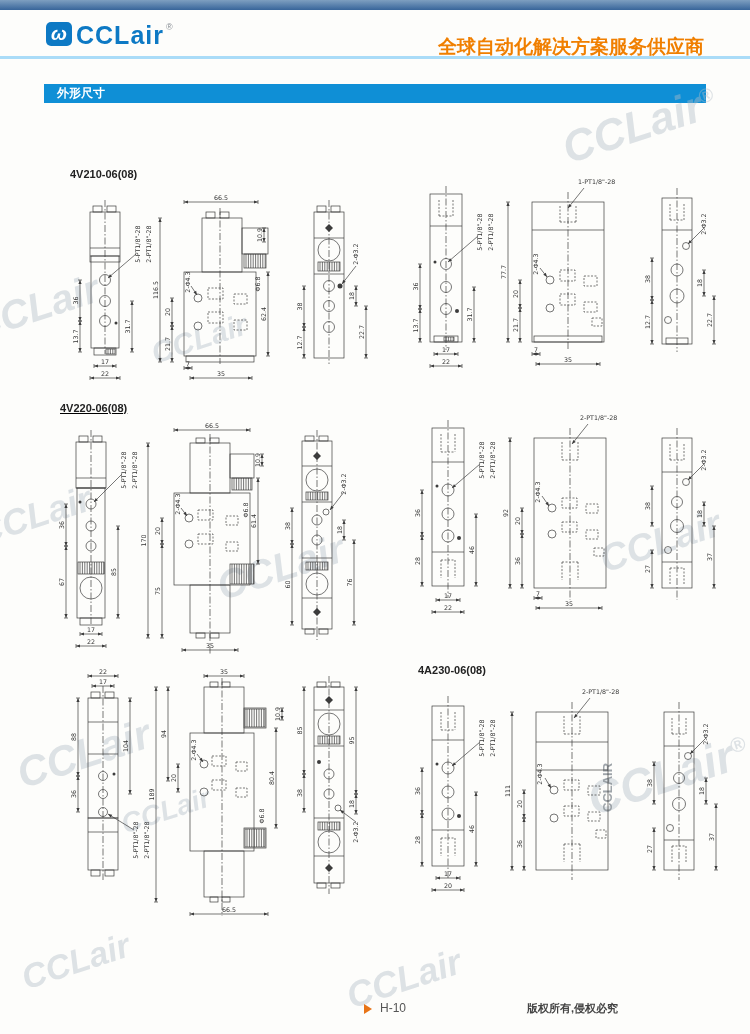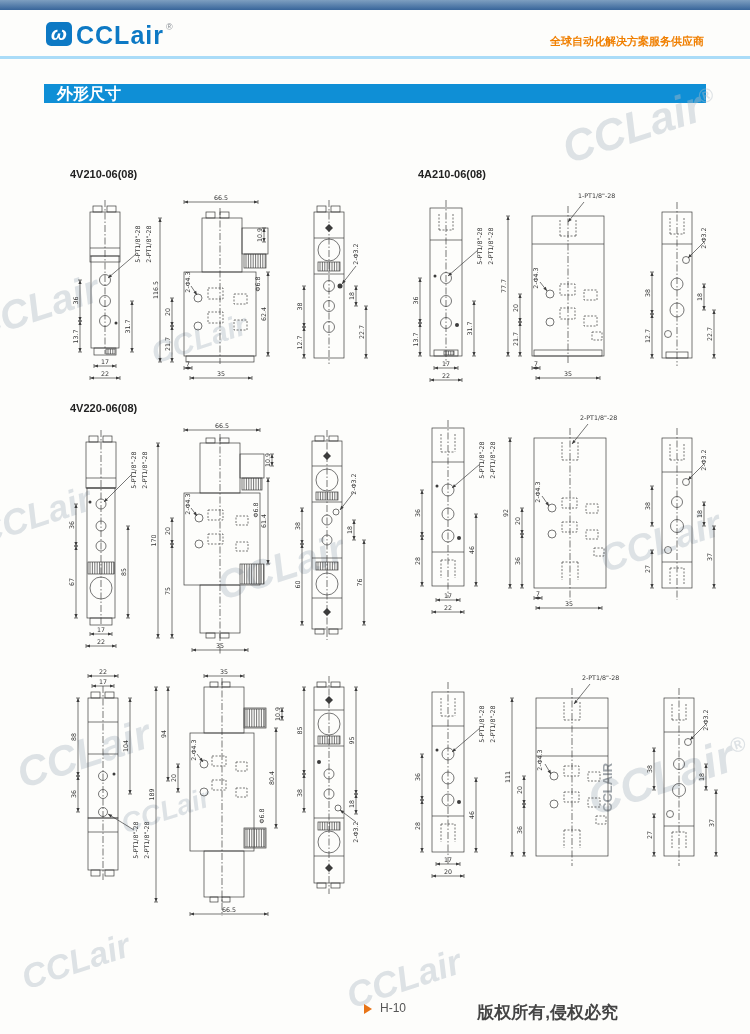--- a/index.html
+++ b/index.html
@@ -5,37 +5,37 @@
   html,body{margin:0;padding:0;}
   body{width:750px;height:1034px;position:relative;background:#fdfdfb;overflow:hidden;
        font-family:"Liberation Sans","DejaVu Sans",sans-serif;}
   .topbar{position:absolute;left:0;top:0;width:750px;height:10px;
           background:linear-gradient(180deg,#7e9fc0,#38659a);}
   .logo{position:absolute;left:46px;top:22px;display:flex;align-items:flex-end;}
   .logo-mark{display:inline-block;width:26px;height:24px;background:#0d79c4;border-radius:5px;
              color:#fff;font-weight:bold;font-style:italic;font-size:19px;text-align:center;line-height:23px;}
   .brand{color:#0d79c4;font-weight:bold;font-size:25px;letter-spacing:1px;margin-left:4px;line-height:22px;}
   .reg{color:#8a9096;font-size:9px;margin-left:2px;position:relative;top:-14px;}
-  .tagline{position:absolute;right:46px;top:34px;color:#f07f00;font-weight:bold;font-size:11px;}
+  .tagline{position:absolute;right:46px;top:34px;color:#f07f00;font-weight:bold;font-size:19px;}
   .rule{position:absolute;left:0;top:56px;width:750px;height:3px;background:#aadcf8;}
   .section-bar{position:absolute;left:44px;top:84px;width:662px;height:19px;background:#0f8fd6;
-               color:#fff;font-weight:bold;font-size:16px;line-height:19px;padding-left:13px;box-sizing:border-box;}
+               color:#fff;font-weight:bold;font-size:12px;line-height:19px;padding-left:13px;box-sizing:border-box;}
   .group{position:absolute;width:345px;}
   .group h3{margin:0 0 2px 18px;font-size:11px;font-weight:bold;color:#222;}
   svg{display:block;}
   .wm{position:absolute;color:#b3bdc7;font-weight:bold;font-style:italic;
       transform:rotate(-18deg);opacity:.42;pointer-events:none;white-space:nowrap;}
   .wm .reg2{font-size:.45em;vertical-align:super;}
   .wm-vert{position:absolute;color:#8f969c;font-weight:bold;font-size:13px;opacity:.85;
            transform:rotate(-90deg);transform-origin:left top;pointer-events:none;}
   .footer{position:absolute;left:8px;top:1000px;width:648px;height:22px;font-size:12px;color:#555;}
   .footer-arrow{position:absolute;left:356px;top:4px;width:0;height:0;
                 border-left:8px solid #e87417;border-top:5px solid transparent;border-bottom:5px solid transparent;}
   .footer-page{position:absolute;left:372px;top:1px;}
-  .footer-copy{position:absolute;right:38px;top:1px;color:#444;font-weight:bold;font-size:17px;}
+  .footer-copy{position:absolute;right:38px;top:1px;color:#444;font-weight:bold;font-size:11px;}
 </style>
 </head>
 <body>
 
 <div class="topbar"></div>
 
 <div class="logo">
   <span class="logo-mark">ω</span>
   <span class="brand">CCLair</span>
   <span class="reg">®</span>
@@ -239,21 +239,20 @@
         <line x1="312" y1="124" x2="316" y2="124" stroke="#3c3c3c" stroke-width="0.7" stroke-dasharray="none"></line>
         <line x1="312" y1="176" x2="316" y2="176" stroke="#3c3c3c" stroke-width="0.7" stroke-dasharray="none"></line>
         <text x="0" y="0" fill="#333" font-size="6.3" text-anchor="middle" transform="translate(311.8,150) rotate(-90)" style="font-family: &quot;DejaVu Sans&quot;, sans-serif;">22.7</text>
         <text x="0" y="0" fill="#333" font-size="6.3" text-anchor="middle" transform="translate(306,72) rotate(-90)" style="font-family: &quot;DejaVu Sans&quot;, sans-serif;">2-Φ3.2</text>
         <line x1="290" y1="102" x2="304" y2="84" stroke="#3c3c3c" stroke-width="0.7" stroke-dasharray="none"></line>
         <polygon points="290,102 291.19279890625756,97.86028614887083 293.71872600186185,99.82489611211857" fill="#3c3c3c"></polygon>
       </g>
     </svg>
 </div>
 <div class="group" style="left:400px;top:168px;">
-  <h3>4A210-06(08)</h3>
   <svg id="svg-a210" width="345" height="215">
       <g>
         <rect x="30" y="26" width="32" height="148" fill="none" stroke="#3c3c3c" stroke-width="0.7"></rect>
         <line x1="46" y1="18" x2="46" y2="182" stroke="#3c3c3c" stroke-width="0.7" stroke-dasharray="7,2,1.5,2"></line>
         <line x1="39" y1="32" x2="39" y2="48" stroke="#3c3c3c" stroke-width="0.7" stroke-dasharray="2,1.5"></line>
         <line x1="53" y1="32" x2="53" y2="48" stroke="#3c3c3c" stroke-width="0.7" stroke-dasharray="2,1.5"></line>
         <line x1="39" y1="48" x2="53" y2="48" stroke="#3c3c3c" stroke-width="0.7" stroke-dasharray="2,1.5"></line>
         <line x1="30" y1="58" x2="62" y2="58" stroke="#3c3c3c" stroke-width="0.7" stroke-dasharray="none"></line>
         <circle cx="35" cy="94" r="1.5" fill="#3c3c3c"></circle>
         <circle cx="46" cy="96" r="5.5" fill="none" stroke="#3c3c3c" stroke-width="0.7"></circle>
@@ -388,21 +387,21 @@
         <text x="0" y="0" fill="#333" font-size="6.3" text-anchor="middle" transform="translate(301.8,115) rotate(-90)" style="font-family: &quot;DejaVu Sans&quot;, sans-serif;">18</text>
         <line x1="314" y1="128" x2="314" y2="176" stroke="#3c3c3c" stroke-width="0.7" stroke-dasharray="none"></line>
         <polygon points="314,128 315.6,132 312.4,132" fill="#3c3c3c"></polygon>
         <polygon points="314,176 312.4,172 315.6,172" fill="#3c3c3c"></polygon>
         <line x1="312" y1="128" x2="316" y2="128" stroke="#3c3c3c" stroke-width="0.7" stroke-dasharray="none"></line>
         <line x1="312" y1="176" x2="316" y2="176" stroke="#3c3c3c" stroke-width="0.7" stroke-dasharray="none"></line>
         <text x="0" y="0" fill="#333" font-size="6.3" text-anchor="middle" transform="translate(311.8,152) rotate(-90)" style="font-family: &quot;DejaVu Sans&quot;, sans-serif;">22.7</text>
       </g>
     </svg>
 </div>
-<div class="group" style="left:52px;top:402px;">
+<div class="group" style="left:42px;top:402px;text-decoration:underline;">
   <h3>4V220-06(08)</h3>
   <svg id="svg-v220" width="345" height="245">
       <g>
         <rect x="37" y="20" width="9" height="6" fill="none" stroke="#3c3c3c" stroke-width="0.7"></rect>
         <rect x="51" y="20" width="9" height="6" fill="none" stroke="#3c3c3c" stroke-width="0.7"></rect>
         <rect x="34" y="26" width="30" height="46" fill="none" stroke="#3c3c3c" stroke-width="0.7"></rect>
         <line x1="34" y1="62" x2="64" y2="62" stroke="#3c3c3c" stroke-width="0.7" stroke-dasharray="none"></line>
         <line x1="34" y1="72" x2="64" y2="72" stroke="#3c3c3c" stroke-width="0.7" stroke-dasharray="none"></line>
         <rect x="35" y="72" width="28" height="130" fill="none" stroke="#3c3c3c" stroke-width="0.7"></rect>
         <line x1="49" y1="14" x2="49" y2="208" stroke="#3c3c3c" stroke-width="0.7" stroke-dasharray="7,2,1.5,2"></line>
@@ -958,20 +957,21 @@
         <line x1="302" y1="130" x2="306" y2="130" stroke="#3c3c3c" stroke-width="0.7" stroke-dasharray="none"></line>
         <line x1="302" y1="150" x2="306" y2="150" stroke="#3c3c3c" stroke-width="0.7" stroke-dasharray="none"></line>
         <text x="0" y="0" fill="#333" font-size="6.3" text-anchor="middle" transform="translate(301.8,140) rotate(-90)" style="font-family: &quot;DejaVu Sans&quot;, sans-serif;">18</text>
         <text x="0" y="0" fill="#333" font-size="6.3" text-anchor="middle" transform="translate(306,168) rotate(-90)" style="font-family: &quot;DejaVu Sans&quot;, sans-serif;">2-Φ3.2</text>
         <line x1="288" y1="146" x2="304" y2="158" stroke="#3c3c3c" stroke-width="0.7" stroke-dasharray="none"></line>
         <polygon points="288,146 292.15999999999997,147.12 290.24,149.68" fill="#3c3c3c"></polygon>
       </g>
     </svg>
 </div>
 <div class="group" style="left:400px;top:664px;">
+  <h3>4A230-06(08)</h3>
   <svg id="svg-a230" width="345" height="262">
       <g>
         <rect x="32" y="28" width="32" height="160" fill="none" stroke="#3c3c3c" stroke-width="0.7"></rect>
         <line x1="48" y1="18" x2="48" y2="200" stroke="#3c3c3c" stroke-width="0.7" stroke-dasharray="7,2,1.5,2"></line>
         <line x1="41" y1="34" x2="41" y2="52" stroke="#3c3c3c" stroke-width="0.7" stroke-dasharray="2,1.5"></line>
         <line x1="55" y1="34" x2="55" y2="52" stroke="#3c3c3c" stroke-width="0.7" stroke-dasharray="2,1.5"></line>
         <line x1="41" y1="52" x2="55" y2="52" stroke="#3c3c3c" stroke-width="0.7" stroke-dasharray="2,1.5"></line>
         <line x1="32" y1="62" x2="64" y2="62" stroke="#3c3c3c" stroke-width="0.7" stroke-dasharray="none"></line>
         <circle cx="37" cy="86" r="1.5" fill="#3c3c3c"></circle>
         <circle cx="48" cy="90" r="6" fill="none" stroke="#3c3c3c" stroke-width="0.7"></circle>

